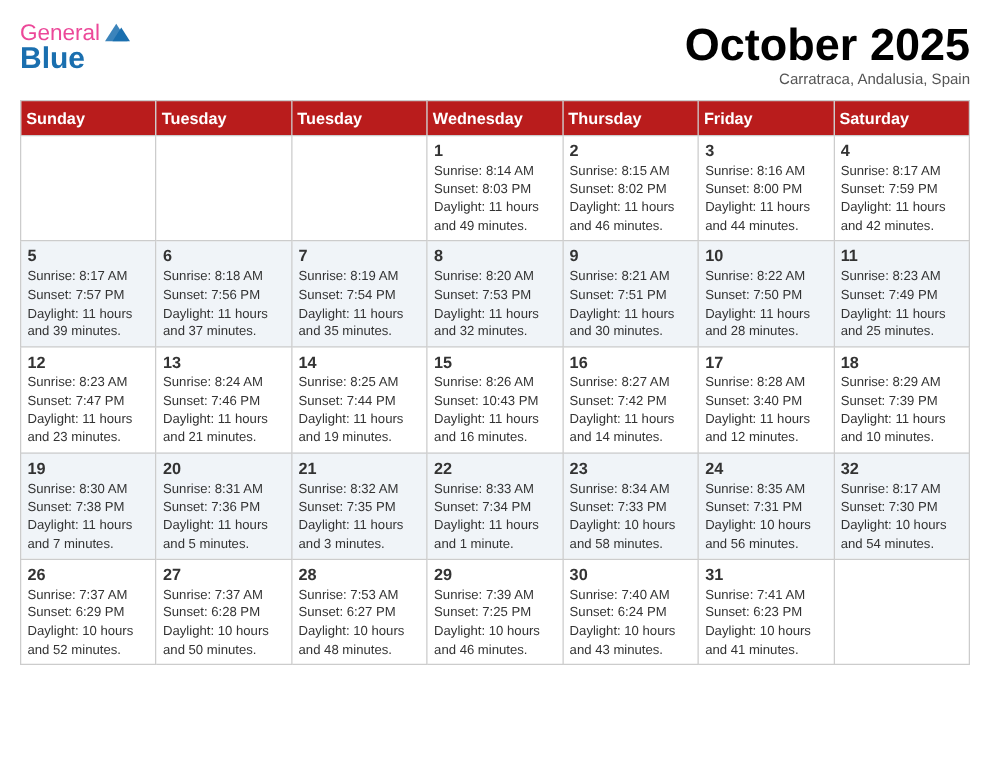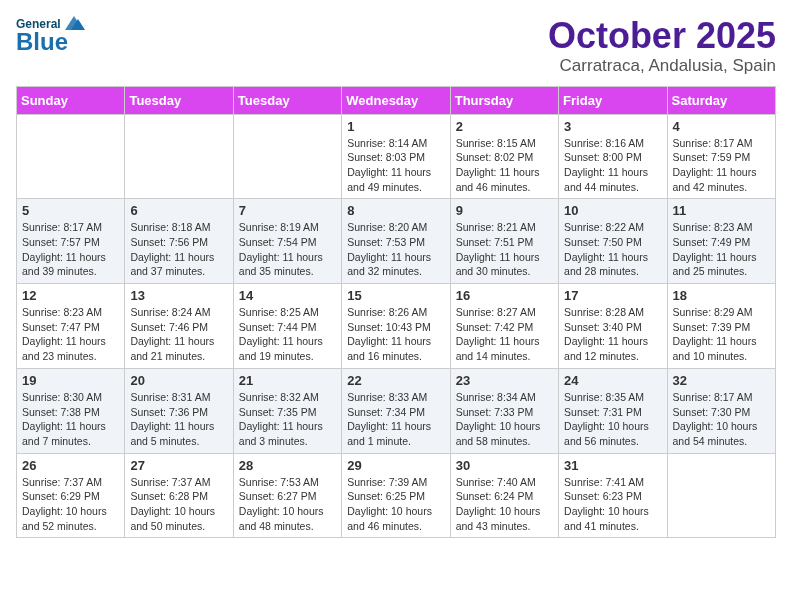--- a/index.html
+++ b/index.html
@@ -21,35 +21,35 @@
       align-items: center;
     }
     .logo-general { color: #333; }
     .logo-blue { color: #1a6faf; }
     .title-block {
       text-align: right;
     }
     .month-title {
       font-size: 36px;
       font-weight: bold;
-      color: #4c1d95;
+      color: #000000;
       line-height: 1.1;
       margin-left: 48px;
     }
     .location {
-      font-size: 17px;
+      font-size: 12px;
       color: #555;
     }
     .calendar {
       width: 100%;
       border-collapse: collapse;
       border: 1px solid #ccc;
     }
     .calendar th {
-      background-color: #d946ef;
+      background-color: #b91c1c;
       color: #fff;
       font-size: 13px;
       font-weight: bold;
       padding: 6px 4px;
       text-align: left;
       border: 1px solid #ccc;
     }
     .calendar td {
       vertical-align: top;
       border: 1px solid #ccc;
@@ -77,21 +77,21 @@
       background-color: #f9f9f9;
     }
   </style>
 </head>
 <body>
 
 <div class="header">
   <div class="logo">
     <div>
       <div style="display:flex;align-items:center;">
-        <span class="logo-general" style="font-size:12px;font-weight:bold;color:#0c4a6e;">General</span>
+        <span class="logo-general" style="font-size:18px;font-weight:normal;color:#ec4899;">General</span>
         <svg width="22" height="18" viewBox="0 0 22 18" style="margin-left:2px;margin-top:-2px;">
           <polygon points="2,16 11,2 20,16" fill="#1a6faf" opacity="0.85"></polygon>
           <polygon points="8,16 15,5 22,16" fill="#1a6faf"></polygon>
         </svg>
       </div>
       <div class="logo-blue" style="font-size:24px;font-weight:bold;color:#1a6faf;margin-top:-4px;">Blue</div>
     </div>
   </div>
   <div class="title-block">
     <div class="month-title">October 2025</div>
@@ -373,21 +373,21 @@
             <div>Sunrise: 7:53 AM</div>
             <div>Sunset: 6:27 PM</div>
             <div>Daylight: 10 hours</div>
             <div>and 48 minutes.</div>
           </div>
         </td>
         <td>
           <div class="day-number">29</div>
           <div class="day-info">
             <div>Sunrise: 7:39 AM</div>
-            <div>Sunset: 6:25 PM</div>
+            <div>Sunset: 7:25 PM</div>
             <div>Daylight: 10 hours</div>
             <div>and 46 minutes.</div>
           </div>
         </td>
         <td>
           <div class="day-number">30</div>
           <div class="day-info">
             <div>Sunrise: 7:40 AM</div>
             <div>Sunset: 6:24 PM</div>
             <div>Daylight: 10 hours</div>

